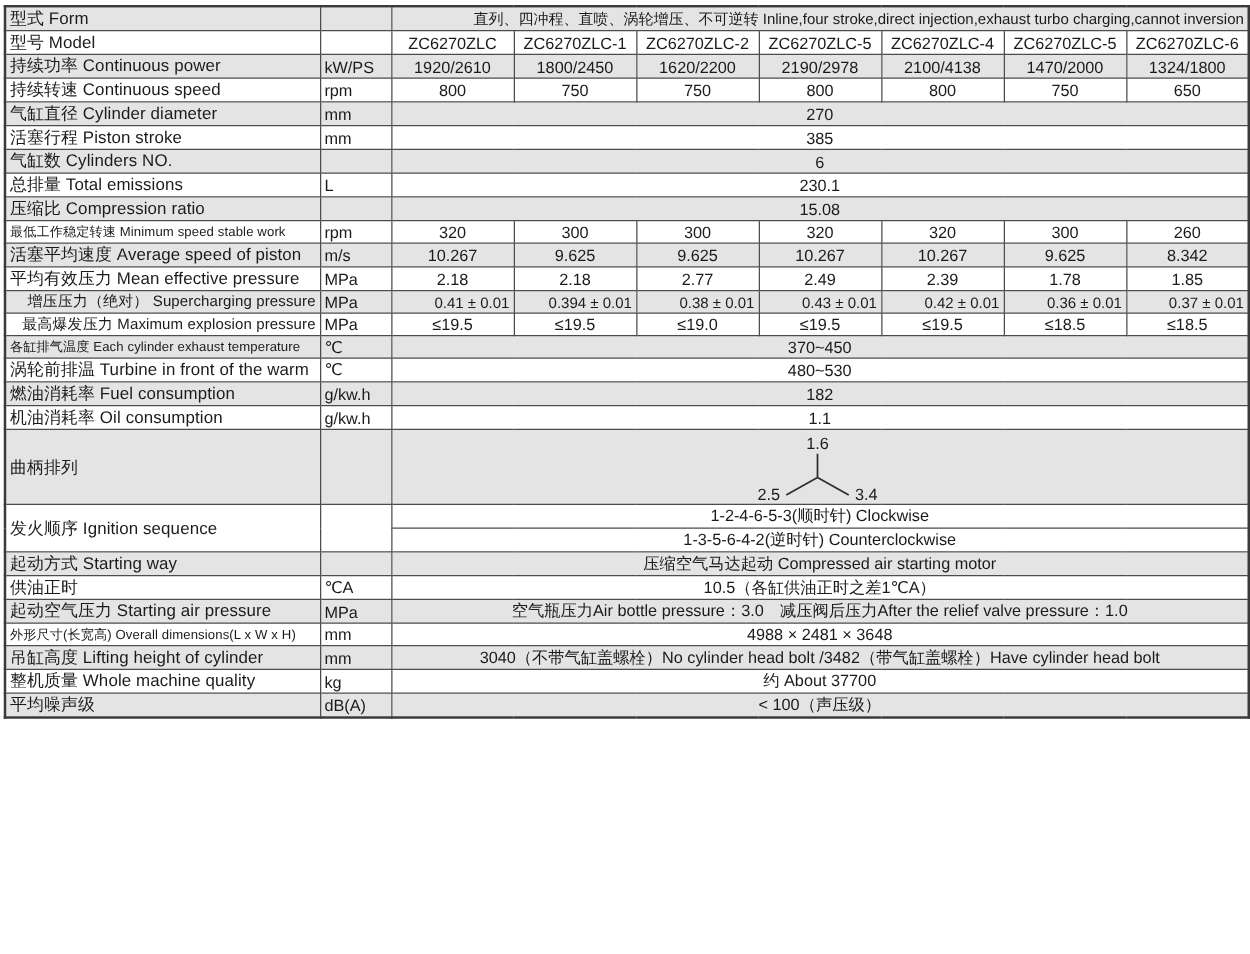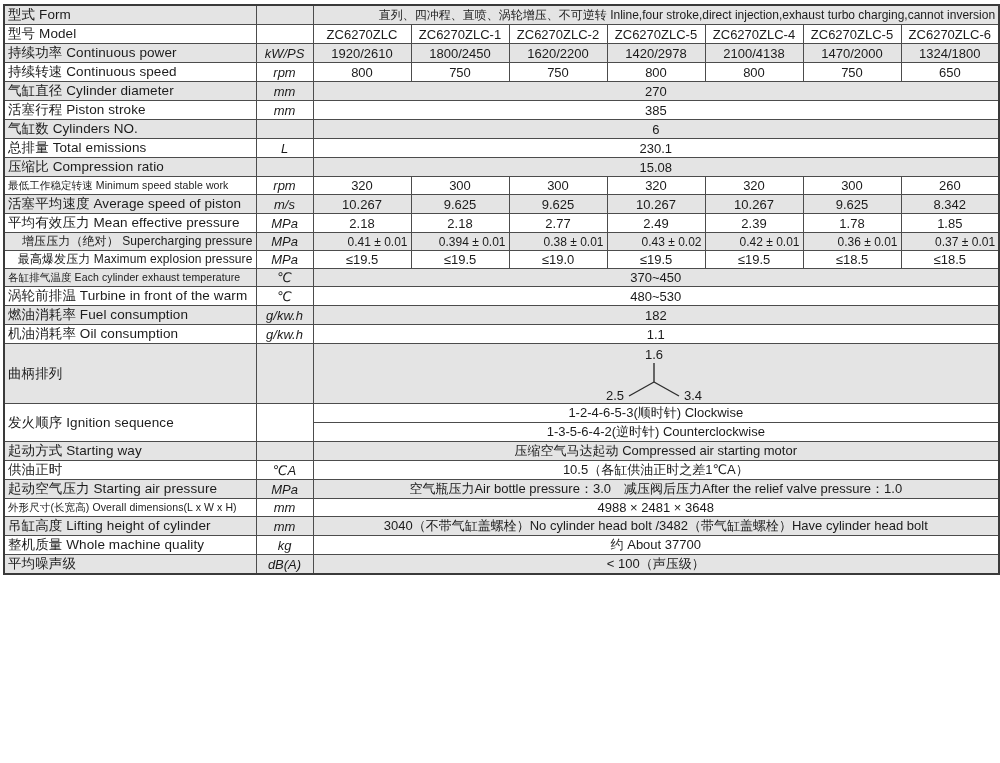--- a/index.html
+++ b/index.html
@@ -30,23 +30,21 @@
   table.spec tr { height: 18px; }
   table.spec tr.tall { height: 60px; }
   tr.shaded td { background: #e4e4e4; }
   td.label {
     text-align: left;
     padding-left: 7px;
     font-size: 13.5px;
     letter-spacing: 0.1px;
   }
   td.unit {
-    text-align: center;
     font-size: 13px;
-    font-style: italic;
   }
   td.value {
     text-align: center;
     font-size: 13px;
   }
   td.sm { font-size: 12px; text-align: right; }
   td.xs { font-size: 10.5px; margin-left: 46px; }
   svg.crank {
     display: block;
     margin: 0 auto;
@@ -94,21 +92,21 @@
           <td class="value">ZC6270ZLC-4</td>
           <td class="value">ZC6270ZLC-5</td>
           <td class="value">ZC6270ZLC-6</td>
         </tr>
         <tr class="shaded">
           <td class="label">持续功率 Continuous power</td>
           <td class="unit">kW/PS</td>
           <td class="value">1920/2610</td>
           <td class="value">1800/2450</td>
           <td class="value">1620/2200</td>
-          <td class="value">1420/2978</td>
+          <td class="value">2190/2978</td>
           <td class="value">2100/4138</td>
           <td class="value">1470/2000</td>
           <td class="value">1324/1800</td>
         </tr>
         <tr>
           <td class="label">持续转速 Continuous speed</td>
           <td class="unit">rpm</td>
           <td class="value">800</td>
           <td class="value">750</td>
           <td class="value">750</td>
@@ -174,21 +172,21 @@
           <td class="value">2.39</td>
           <td class="value">1.78</td>
           <td class="value">1.85</td>
         </tr>
         <tr class="shaded">
           <td class="label sm">增压压力（绝对） Supercharging pressure</td>
           <td class="unit">MPa</td>
           <td class="value sm">0.41 ± 0.01</td>
           <td class="value sm">0.394 ± 0.01</td>
           <td class="value sm">0.38 ± 0.01</td>
-          <td class="value sm">0.43 ± 0.02</td>
+          <td class="value sm">0.43 ± 0.01</td>
           <td class="value sm">0.42 ± 0.01</td>
           <td class="value sm">0.36 ± 0.01</td>
           <td class="value sm">0.37 ± 0.01</td>
         </tr>
         <tr>
           <td class="label sm">最高爆发压力 Maximum explosion pressure</td>
           <td class="unit">MPa</td>
           <td class="value">≤19.5</td>
           <td class="value">≤19.5</td>
           <td class="value">≤19.0</td>

